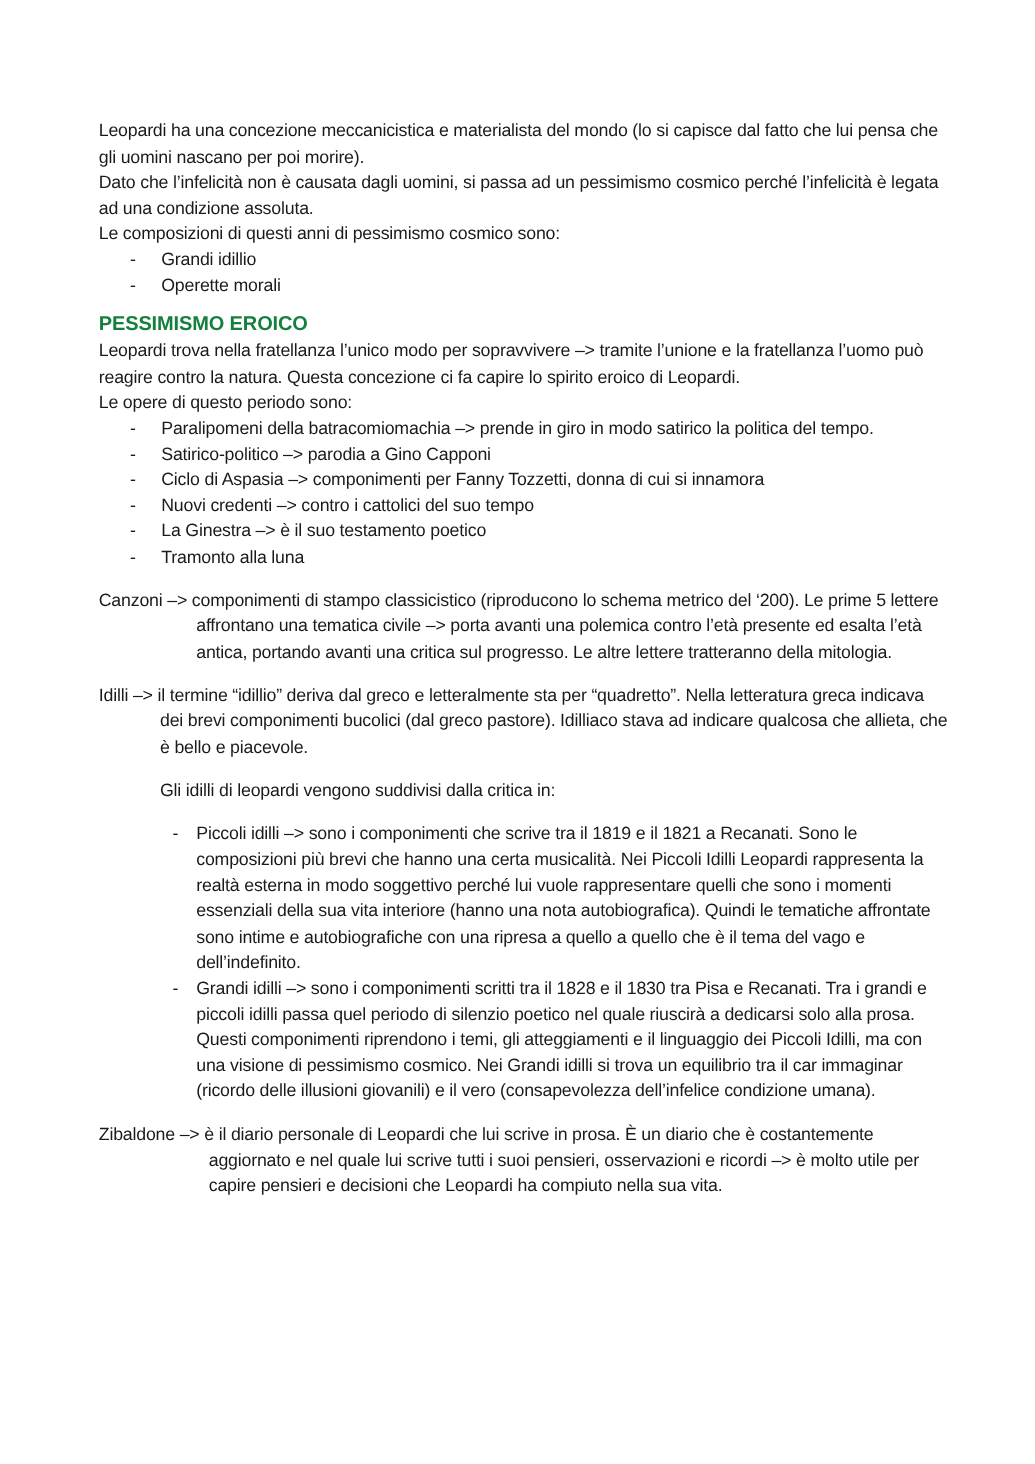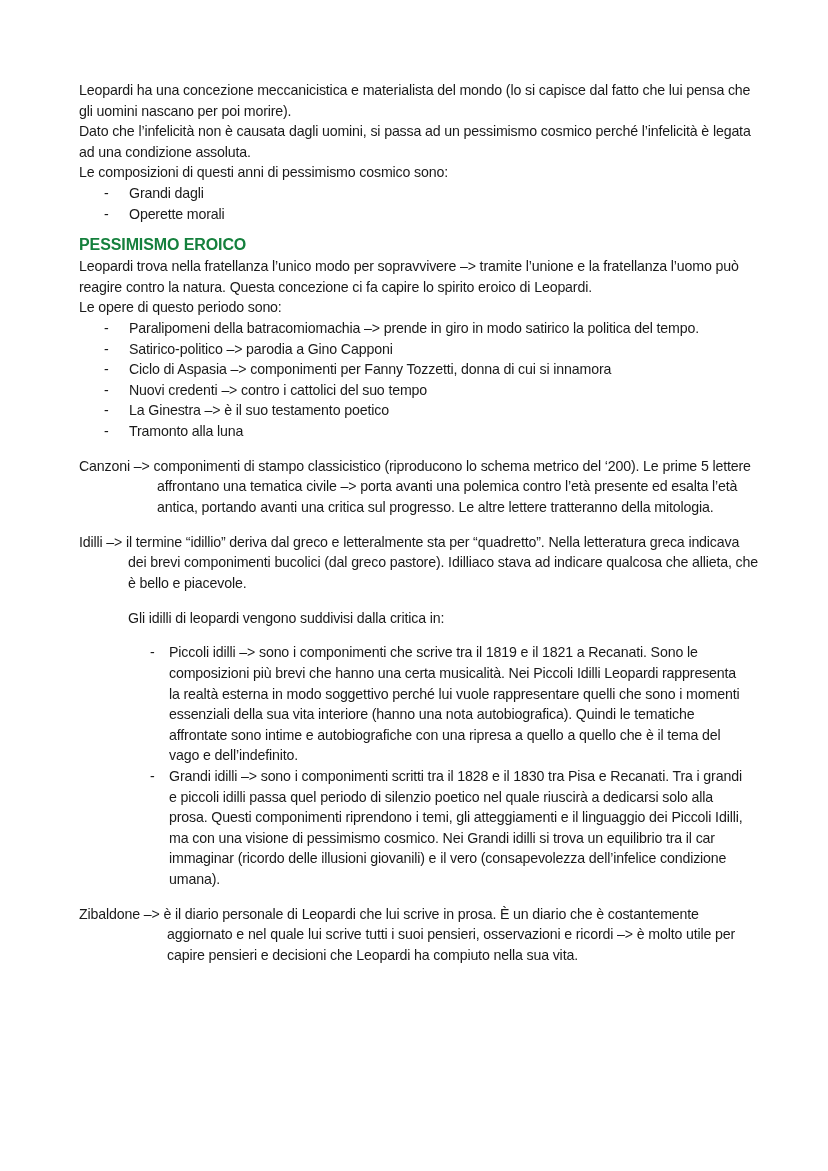--- a/index.html
+++ b/index.html
@@ -1,46 +1,46 @@
 <!DOCTYPE html>
 <html><head>
 <meta charset="utf-8">
 <style>
   html, body { margin: 0; padding: 0; background: #ffffff; }
   body {
     width: 828px; height: 1171px; position: relative; overflow: hidden;
     font-family: "Liberation Sans", sans-serif;
     color: #1a1a1a;
   }
-  .page { position: absolute; left: 79px; top: 80px; width: 680px; }
+  .page { position: absolute; left: 79px; top: 95px; width: 680px; }
   .p { font-size: 14.2px; line-height: 20.6px; margin: 0; letter-spacing: -0.15px; }
   ul.dash { list-style: none; margin: 0; padding: 0; }
   ul.dash li { position: relative; padding-left: 50px; font-size: 14.2px; line-height: 20.6px; letter-spacing: -0.15px; }
   ul.dash li::before { content: "-"; position: absolute; left: 25px; }
   .h2 { color: #15803d; font-weight: bold; font-size: 16px; line-height: 22px; margin: 10px 0 0 0; letter-spacing: -0.1px; }
   .h1 { color: #3f7a2e; font-size: 20.5px; line-height: 26px; margin: 28px 0 0 0; letter-spacing: -0.2px; }
   .entry { font-size: 14.2px; line-height: 20.6px; letter-spacing: -0.15px; }
   .canzoni { padding-left: 78px; text-indent: -78px; }
   .idilli { padding-left: 49px; text-indent: -49px; }
   .zibaldone { padding-left: 88px; text-indent: -88px; }
   .sub { padding-left: 49px; }
-  ul.sub-list { list-style: none; margin: 12px; padding: 0 0 0 78px; }
+  ul.sub-list { list-style: none; margin: 0; padding: 0 0 0 78px; }
   ul.sub-list li { position: relative; font-size: 14.2px; line-height: 20.6px; letter-spacing: -0.15px; }
   ul.sub-list li::before { content: "-"; position: absolute; left: -19px; }
 </style>
 </head>
 <body>
 
 <div class="page">
 
   <p class="p">Leopardi ha una concezione meccanicistica e materialista del mondo (lo si capisce dal fatto che lui pensa che gli uomini nascano per poi morire).</p>
   <p class="p">Dato che l’infelicità non è causata dagli uomini, si passa ad un pessimismo cosmico perché l’infelicità è legata ad una condizione assoluta.</p>
   <p class="p">Le composizioni di questi anni di pessimismo cosmico sono:</p>
   <ul class="dash">
-    <li>Grandi dagli</li>
+    <li>Grandi idillio</li>
     <li>Operette morali</li>
   </ul>
 
   <h2 class="h2">PESSIMISMO EROICO</h2>
   <p class="p">Leopardi trova nella fratellanza l’unico modo per sopravvivere –&gt; tramite l’unione e la fratellanza l’uomo può reagire contro la natura. Questa concezione ci fa capire lo spirito eroico di Leopardi.</p>
   <p class="p">Le opere di questo periodo sono:</p>
   <ul class="dash">
     <li>Paralipomeni della batracomiomachia –&gt; prende in giro in modo satirico la politica del tempo.</li>
     <li>Satirico-politico –&gt; parodia a Gino Capponi</li>
     <li>Ciclo di Aspasia –&gt; componimenti per Fanny Tozzetti, donna di cui si innamora</li>

